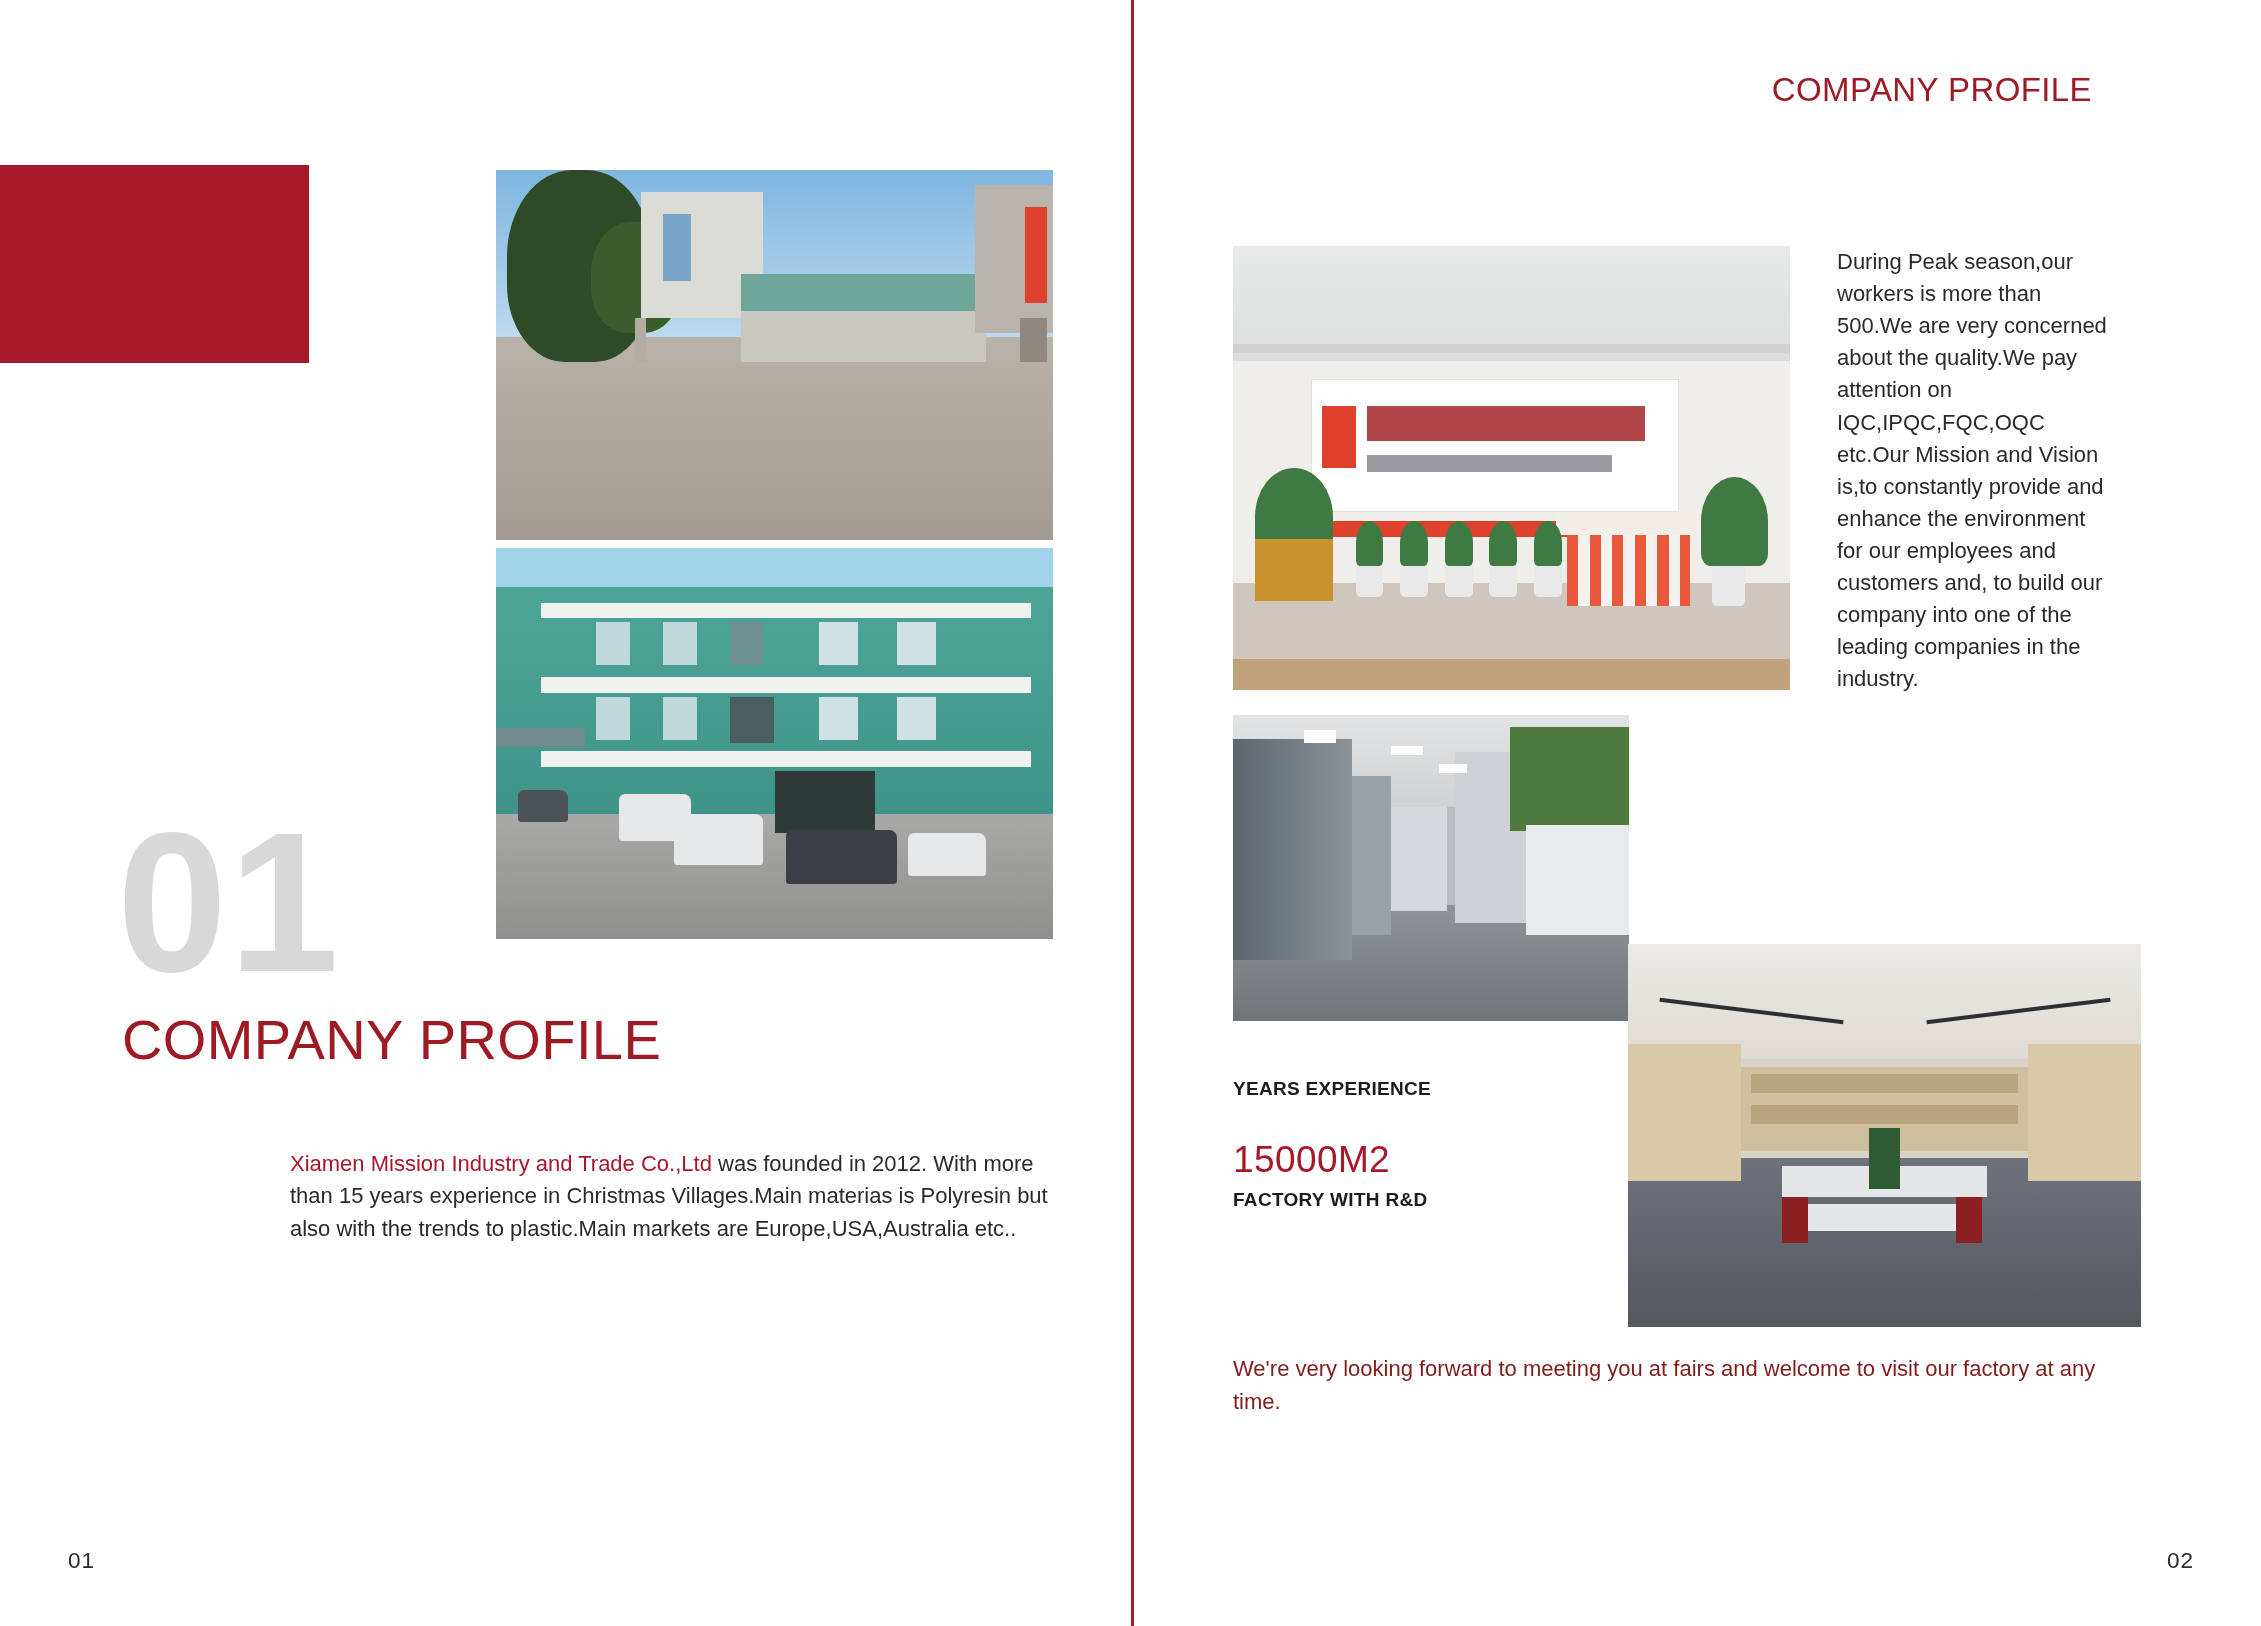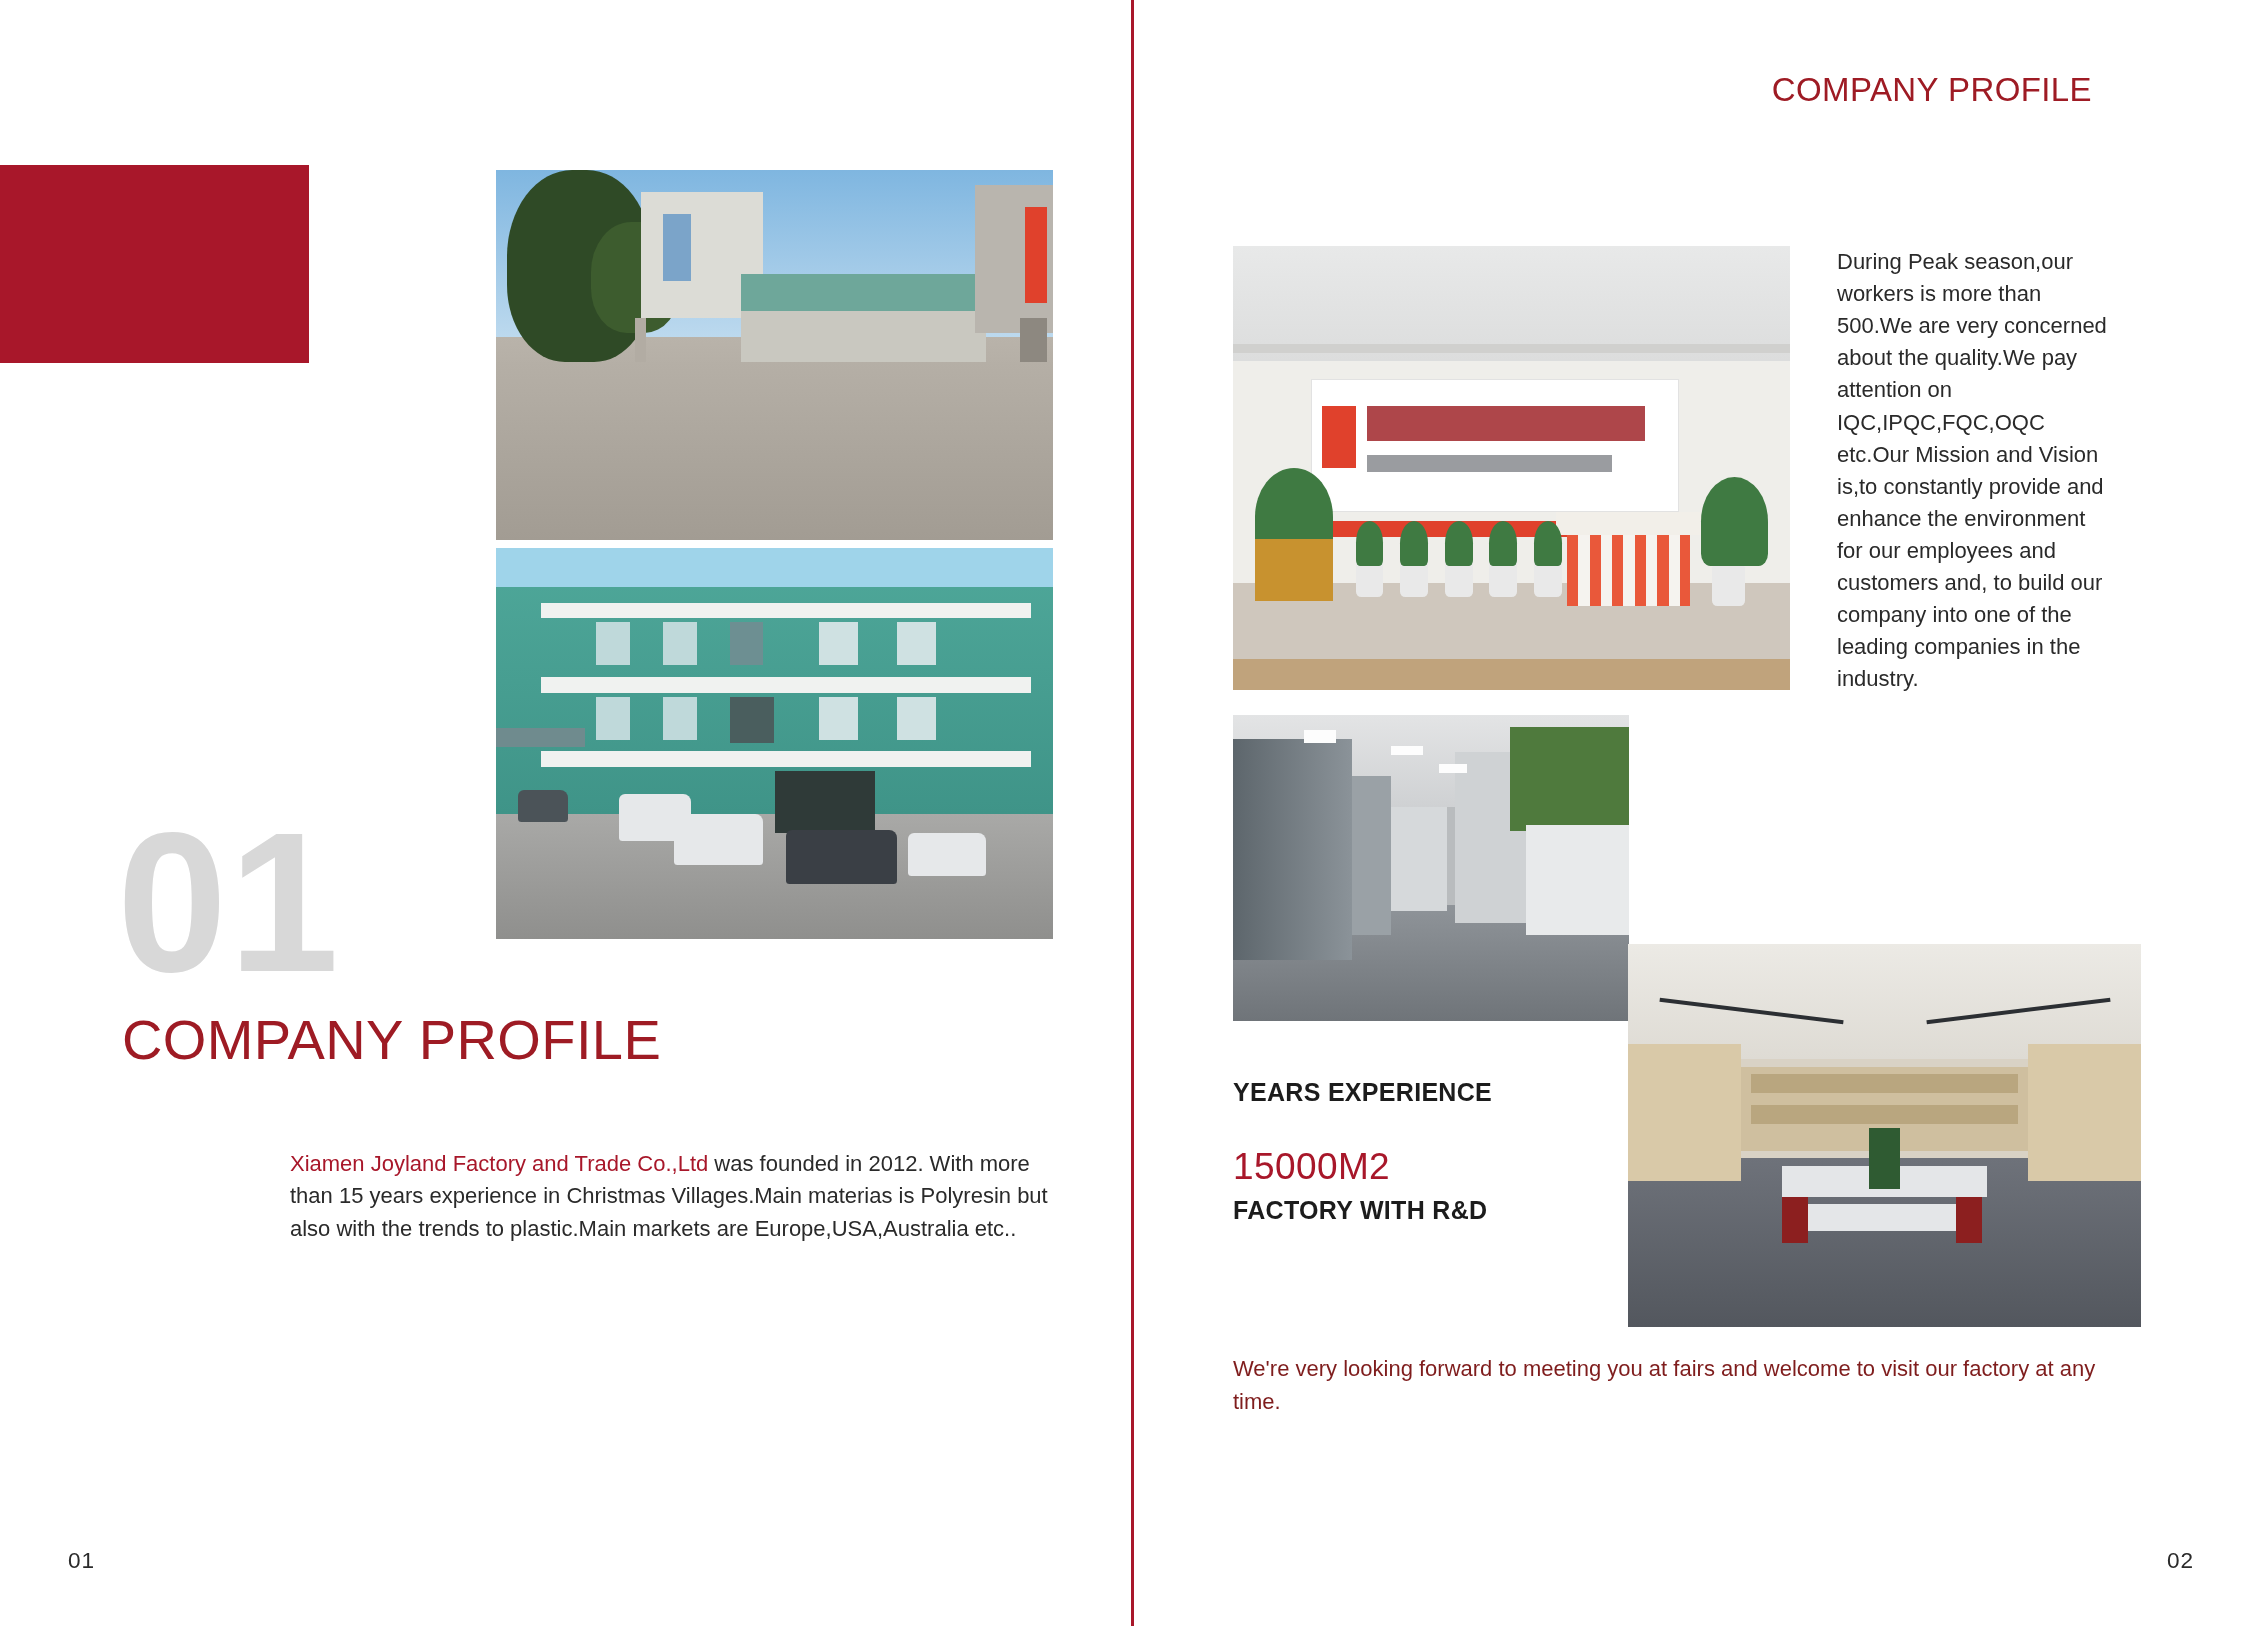--- a/index.html
+++ b/index.html
@@ -138,21 +138,21 @@
     left: 102px; top: 1070px;
     width: 374px;
   }
   .stat-value {
     font-size: 37px;
     color: #a8172a;
     font-weight: 400;
     letter-spacing: 0.4px;
   }
   .stat-label {
-    font-size: 25px;
+    font-size: 19px;
     color: #1c1c1c;
     font-weight: 700;
     margin-top: 7.8px;
     letter-spacing: 0.3px;
   }
   .stat-gap { height: 39px; }
 
   .closing {
     position: absolute;
     left: 102px; top: 1352px;
@@ -235,21 +235,21 @@
       <div class="ph-dark" style="left:52%;top:72%;width:20%;height:14%;"></div>
       <div class="ph-car" style="left:74%;top:73%;width:14%;height:11%;"></div>
       <div class="ph-dark" style="left:4%;top:62%;width:9%;height:8%;background:#4b5358;"></div>
     </div>
 
     <div class="big-number">01</div>
 
     <div class="left-title">COMPANY PROFILE</div>
 
     <div class="body-col">
-      <p><span class="brandname">Xiamen Joyland Factory and Trade Co.,Ltd</span><span> was founded in 2012. With more than 15 years experience in Christmas Villages.Main materias is Polyresin but also with the trends to plastic.Main markets are Europe,USA,Australia etc..</span></p>
+      <p><span class="brandname">Xiamen Mission Industry and Trade Co.,Ltd</span><span> was founded in 2012. With more than 15 years experience in Christmas Villages.Main materias is Polyresin but also with the trends to plastic.Main markets are Europe,USA,Australia etc..</span></p>
     </div>
 
     <div class="page-num page-num-left">01</div>
   </div>
 
   <div class="page-right">
 
     <div class="right-header">COMPANY PROFILE</div>
 
     <div class="photo photo-lobby">

